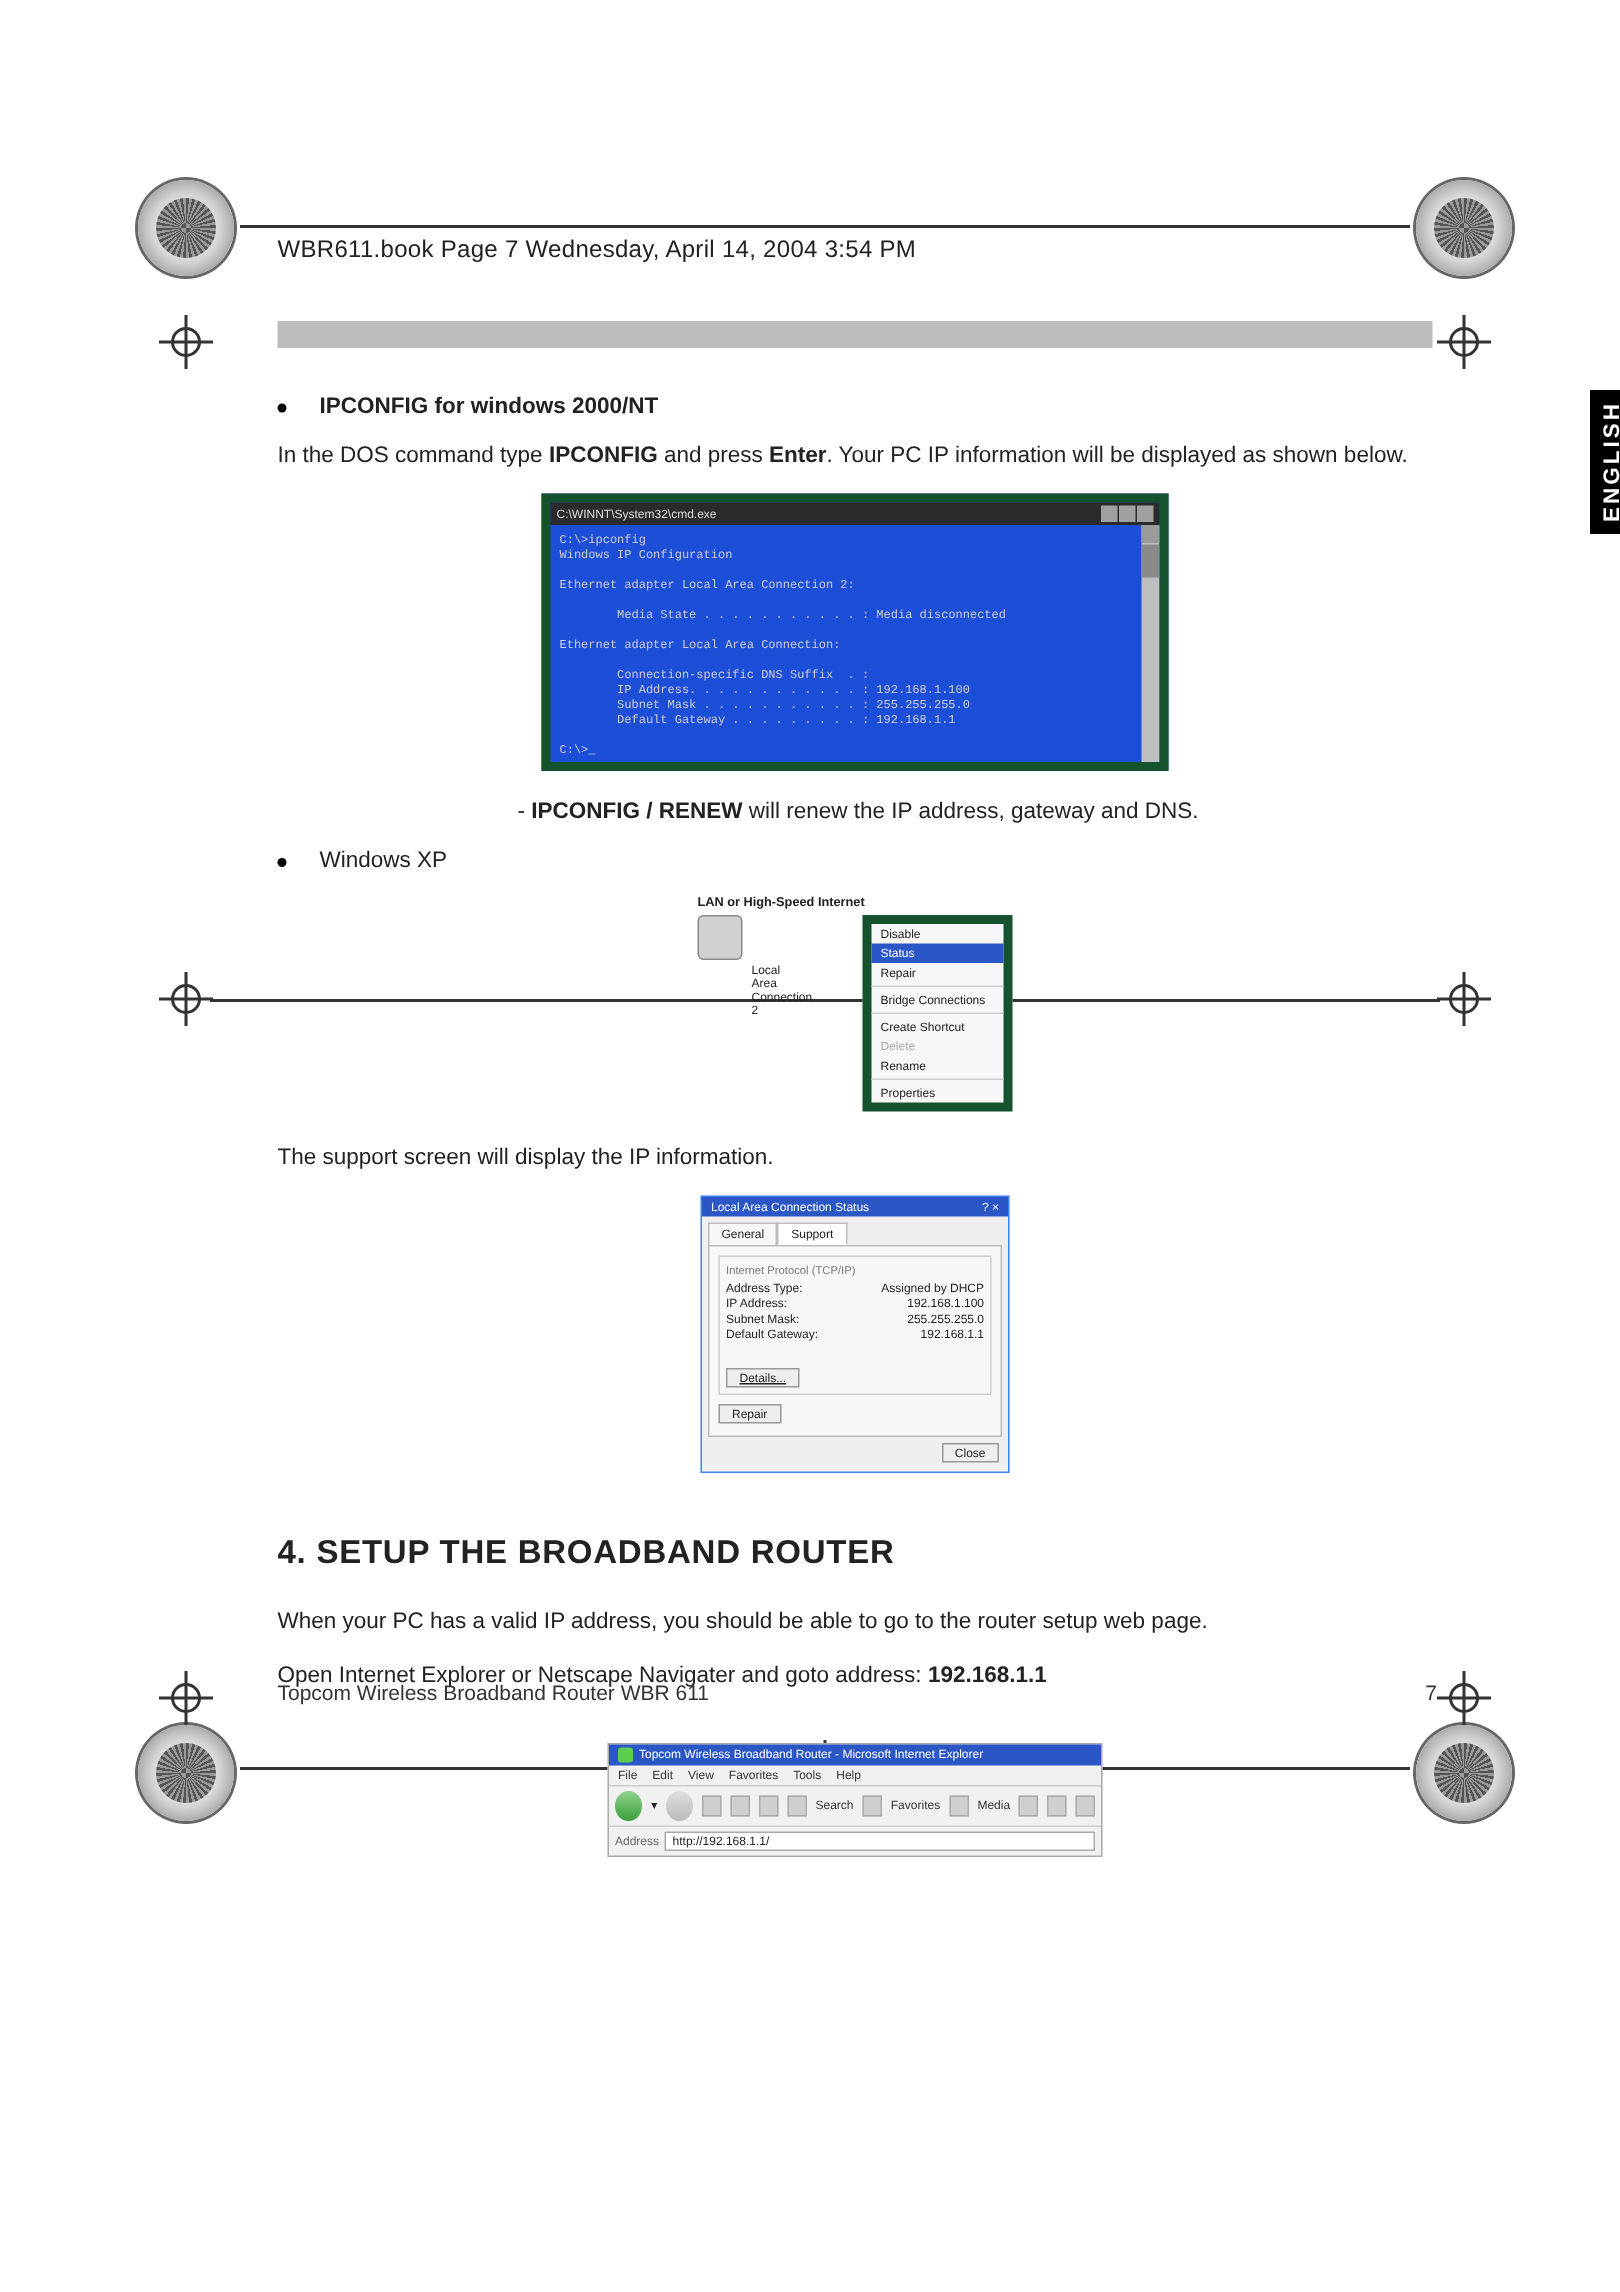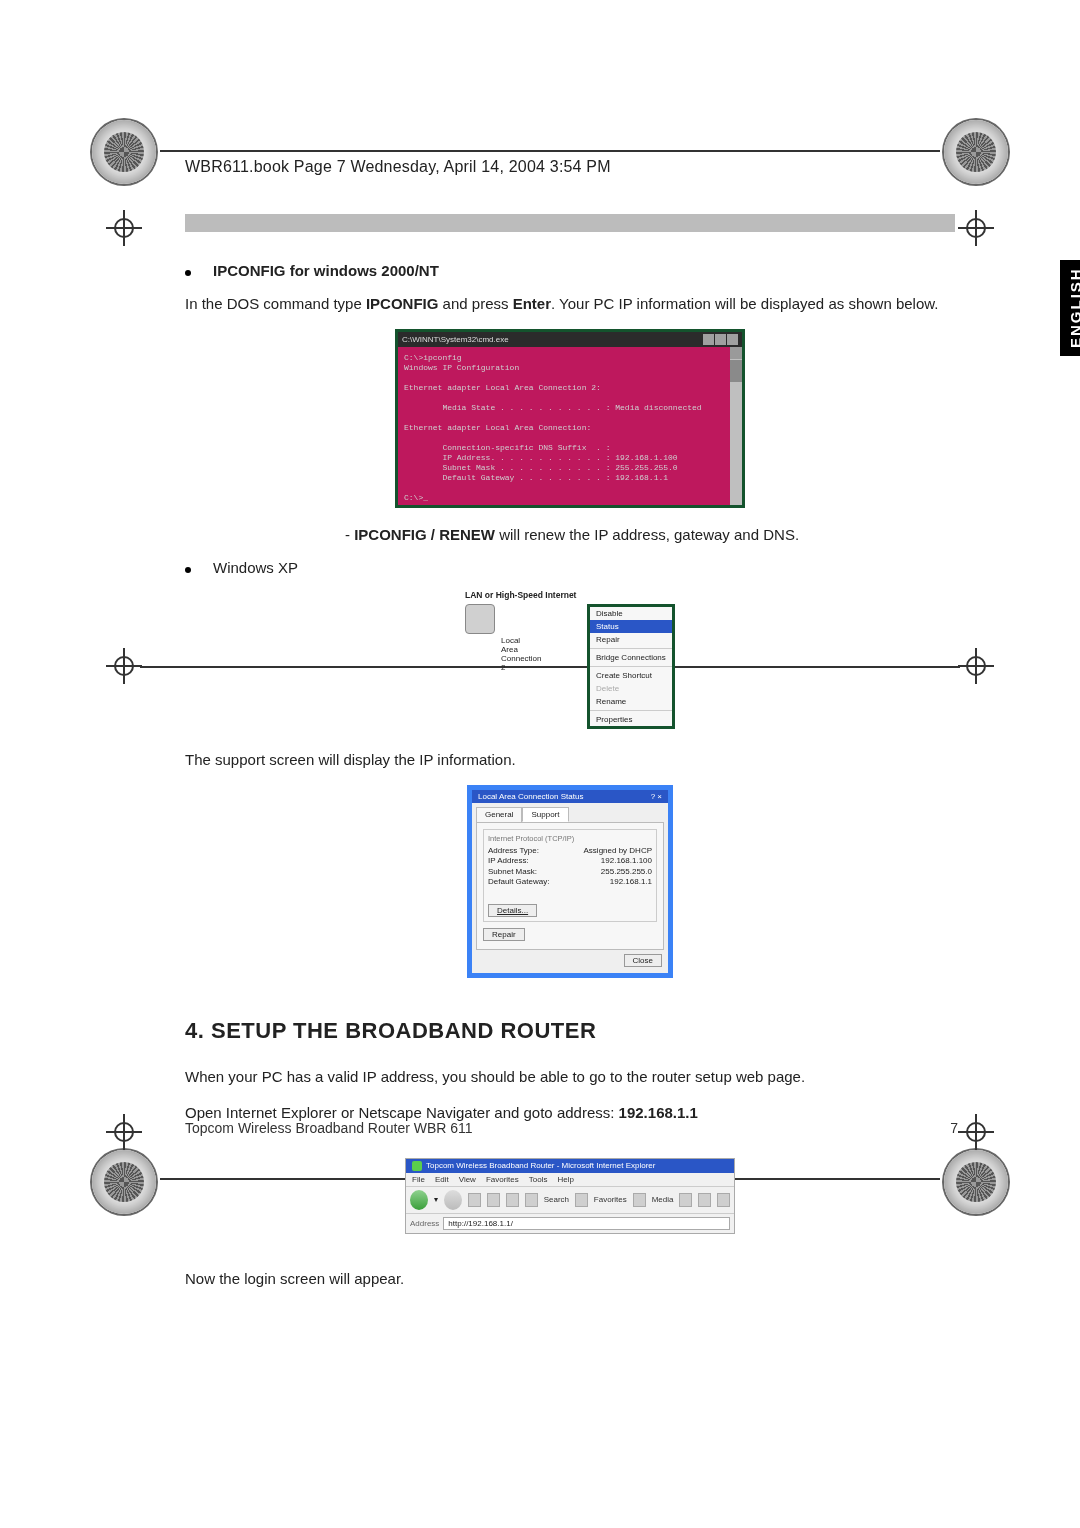--- a/index.html
+++ b/index.html
@@ -33,44 +33,44 @@
       background: #000; color:#fff; display:flex; align-items:center; justify-content:center;
       font-size: 15px; font-weight: bold; letter-spacing: 2px;
       writing-mode: vertical-rl; transform: rotate(180deg);
     }
 
     .bullet-row { display:flex; gap:22px; font-size:15px; margin-bottom: 14px; align-items: baseline;}
     .bullet-dot { width:6px;height:6px;background:#000;border-radius:50%; margin-top:6px; flex:0 0 6px;}
     .bold { font-weight: bold; }
     .para { font-size: 15px; line-height: 1.45; margin-bottom: 14px; }
 
-    .cmd-window { width: 350px; margin: 8px auto 18px; border:3px solid #14532d; background:#be185d; color:#cfcfcf; font-family: 'Courier New', monospace; font-size:8px; }
+    .cmd-window { width: 418px; margin: 8px auto 18px; border:6px solid #14532d; background:#1d4ed8; color:#cfcfcf; font-family: 'Courier New', monospace; font-size:8px; }
     .cmd-title { background:#2b2b2b; color:#ddd; padding:2px 4px; display:flex; justify-content:space-between; align-items:center; font-family: Arial; font-size:8px;}
     .cmd-title .btns { display:flex; gap:1px;}
     .cmd-title .btns span{ width:11px;height:11px;background:#a0a0a0;display:inline-block;}
     .cmd-body { padding: 6px 6px 22px; position:relative; height:158px; line-height:1.25; white-space:pre; overflow:hidden;}
     .cmd-scroll { position:absolute; right:0; top:0; width:12px; height:100%; background:#bfbfbf;}
     .cmd-scroll .up,.cmd-scroll .dn{height:12px;background:#9a9a9a;}
     .cmd-scroll .th{height:22px;background:#8a8a8a;margin-top:1px;}
 
     .renew-line { font-size:15px; margin: 8px 0 16px; text-align:left; padding-left:160px;}
 
     .context-fig { width: 210px; margin: 6px auto 20px; font-size:8px; font-family: Arial; color:#222;}
     .ctx-row { display:flex; align-items:flex-start; gap:6px; }
     .ctx-icons { width:40px; }
     .ctx-icon { width:30px; height:30px; background:#d0d0d0; border:1px solid #888; border-radius:4px; margin-bottom:2px;}
     .ctx-label { font-size:8px;margin-left:36px; }
-    .ctx-menu { width:88px; background:#f7f7f7; border:3px solid #14532d; font-size:8px; margin-left:6px;}
+    .ctx-menu { width:100px; background:#f7f7f7; border:6px solid #14532d; font-size:8px; margin-left:6px;}
     .ctx-menu div { padding:2px 6px; }
     .ctx-menu .hl { background:#2a56c6; color:#fff; }
     .ctx-menu .dis { color:#aaa; }
     .ctx-menu hr { border:none; border-top:1px solid #ccc; margin:2px 0;}
     .ctx-title { font-weight:bold; margin-bottom:4px; font-size:8.5px;}
 
-    .status-fig { width: 206px; margin: 8px auto 26px; border:5px solid #3b82f6; background:#efefef; font-size:8px; }
+    .status-fig { width: 206px; margin: 8px auto 26px; border:1px solid #3b82f6; background:#efefef; font-size:8px; }
     .status-title { background:#2a56c6; color:#fff; padding:2px 6px; display:flex; justify-content:space-between;}
     .status-tabs { display:flex; padding:4px 4px 0; gap:0;}
     .status-tab { border:1px solid #bbb; padding:2px 8px; background:#f7f7f7; border-bottom:none; font-size:8px;}
     .status-panel { border:1px solid #bbb; margin:0 4px 4px; padding:6px 6px 8px; background:#f7f7f7;}
     .status-section { border:1px solid #ccc; padding:4px; margin-bottom:6px;}
     .status-sec-title{font-size:7.5px;color:#777;margin-bottom:3px;}
     .kv { display:flex; justify-content:space-between; font-size:8px; margin:1.5px 0;gap:32px;}
     .btn { display:inline-block; border:1px solid #999; background:#eee; padding:1px 8px; font-size:8px;}
     .btn-row{display:flex;margin-top:18px;text-decoration:underline;}
     .btn-row-left{display:flex;justify-content:flex-start;}
@@ -297,21 +297,20 @@
         <span class="ie-icn"></span>
         <span class="ie-icn"></span>
         <span class="ie-icn"></span>
       </div>
       <div class="ie-addr">
         <span class="lab">Address</span>
         <span class="box">http://192.168.1.1/</span>
       </div>
     </div>
 
-    <p class="para">Now the login screen will appear.</p>
 
   </div>
 
   <div class="side-tab">ENGLISH</div>
 
   <div class="footer">
     <span>Topcom Wireless Broadband Router WBR 611</span>
     <span>7</span>
   </div>
 

